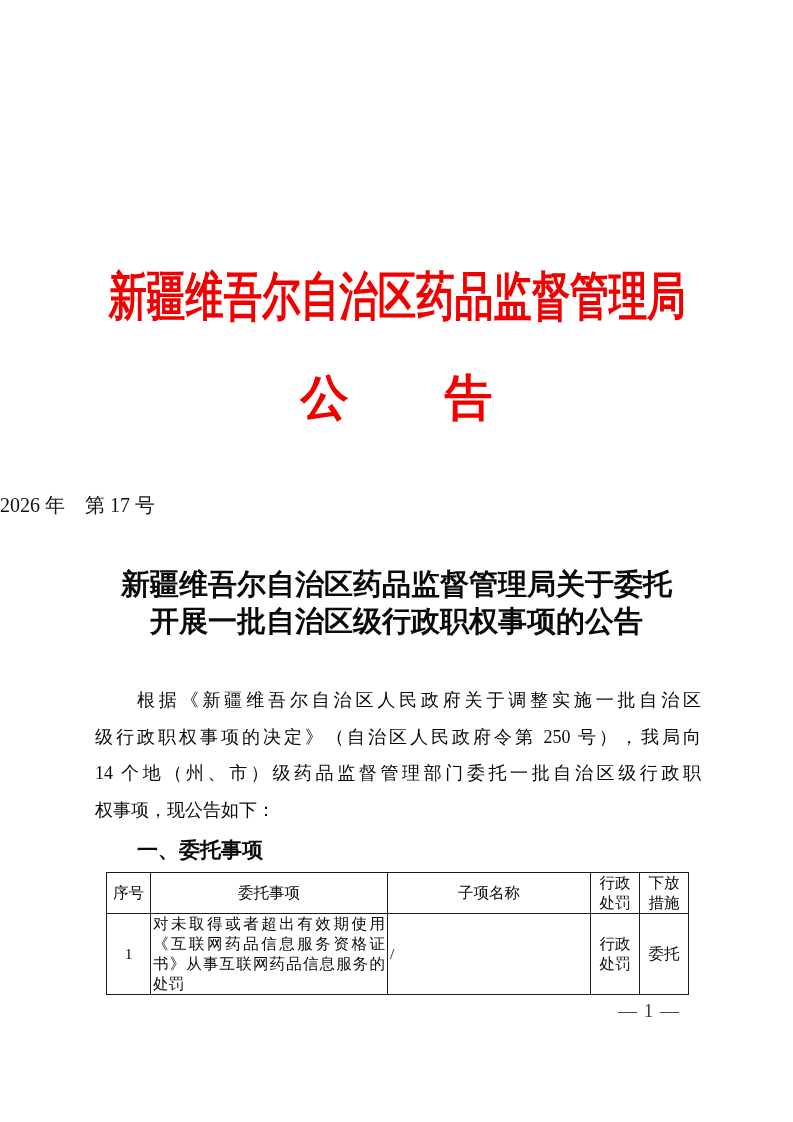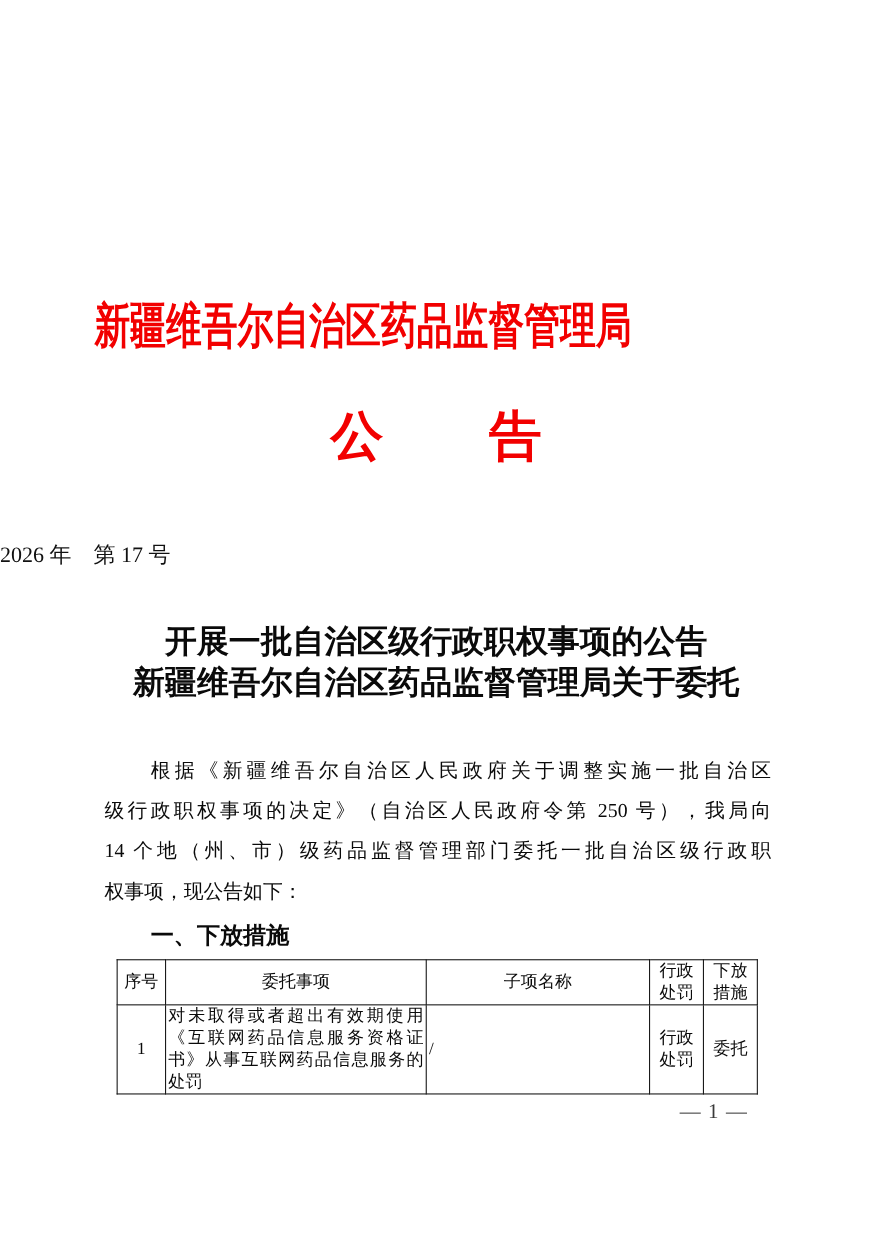--- a/index.html
+++ b/index.html
@@ -10,23 +10,23 @@
     background: #ffffff;
     font-family: "Liberation Serif", "DejaVu Serif", serif;
     color: #000000;
     overflow: hidden;
   }
   
   .agency-title {
     position: absolute;
     top: 266px; left: 0;
     width: 100%;
-    text-align: left;
+    text-align: center;
     line-height: 62px;
-    font-size: 44px;
+    font-size: 52px;
     font-weight: bold;
     color: var(--accent-red, #f20000);
     white-space: nowrap;
   }
   .agency-title .squeeze {
     display: inline-block;
     transform: scaleX(0.74);
     transform-origin: 50% 50%;
   }
   
@@ -128,32 +128,32 @@
 
   <div class="agency-title">
     <span class="squeeze">新疆维吾尔自治区药品监督管理局</span>
   </div>
 
   <div class="doc-type">公　　告</div>
 
   <div class="issue-no">2026 年　第 17 号</div>
 
   <div class="doc-title">
+    <div>新疆维吾尔自治区药品监督管理局关于委托</div>
     <div>开展一批自治区级行政职权事项的公告</div>
-    <div>新疆维吾尔自治区药品监督管理局关于委托</div>
   </div>
 
   <div class="body-par">
     <div class="body-line first">根据《新疆维吾尔自治区人民政府关于调整实施一批自治区</div>
     <div class="body-line">级行政职权事项的决定》（自治区人民政府令第 250 号），我局向</div>
     <div class="body-line">14 个地（州、市）级药品监督管理部门委托一批自治区级行政职</div>
     <div class="body-line last">权事项，现公告如下：</div>
   </div>
 
-  <div class="section-heading">一、下放措施</div>
+  <div class="section-heading">一、委托事项</div>
 
   <table class="delegation-table">
     <colgroup>
       <col class="col-no">
         <col class="col-item">
         <col class="col-subitem">
         <col class="col-power">
         <col class="col-measure">
     </colgroup>
     <thead>

